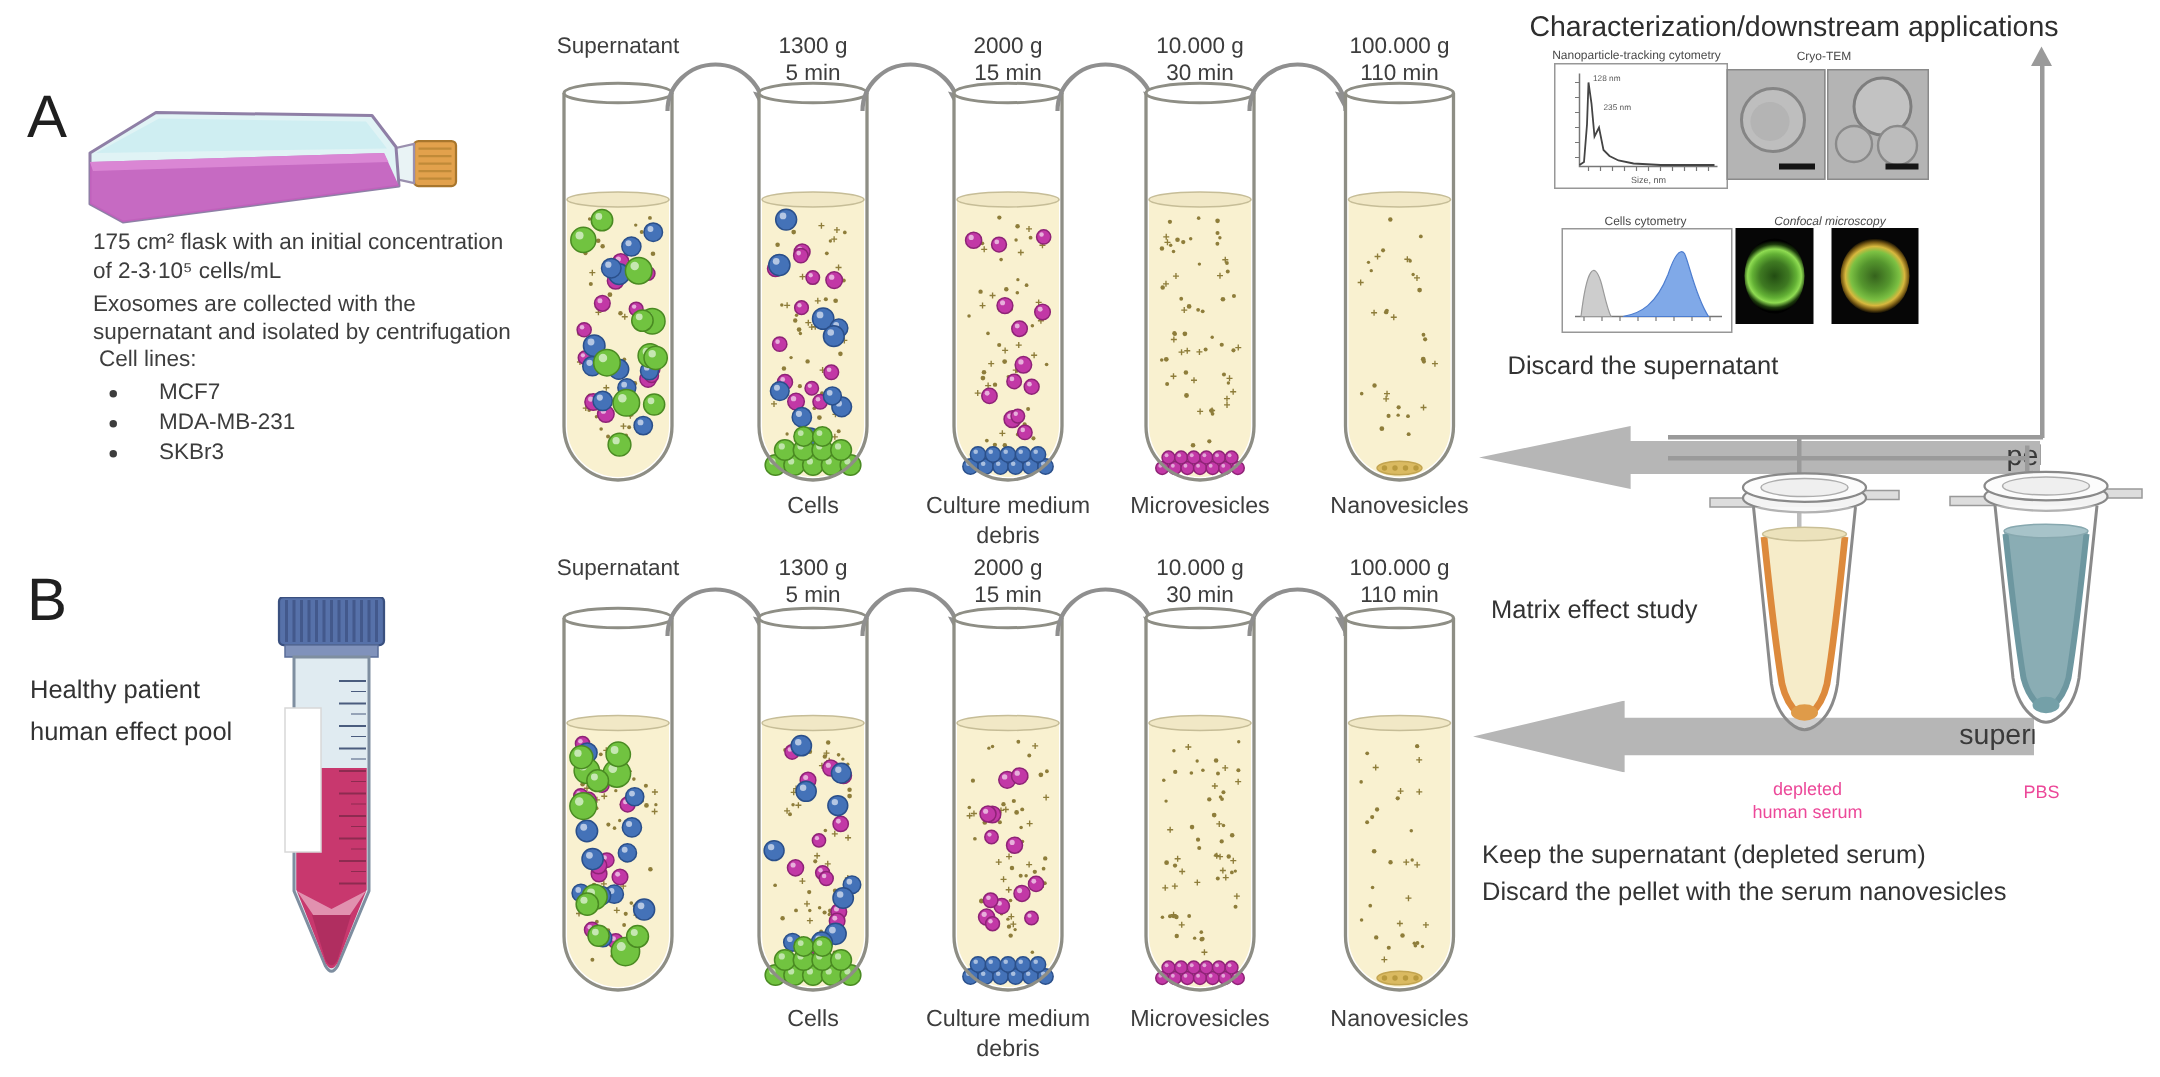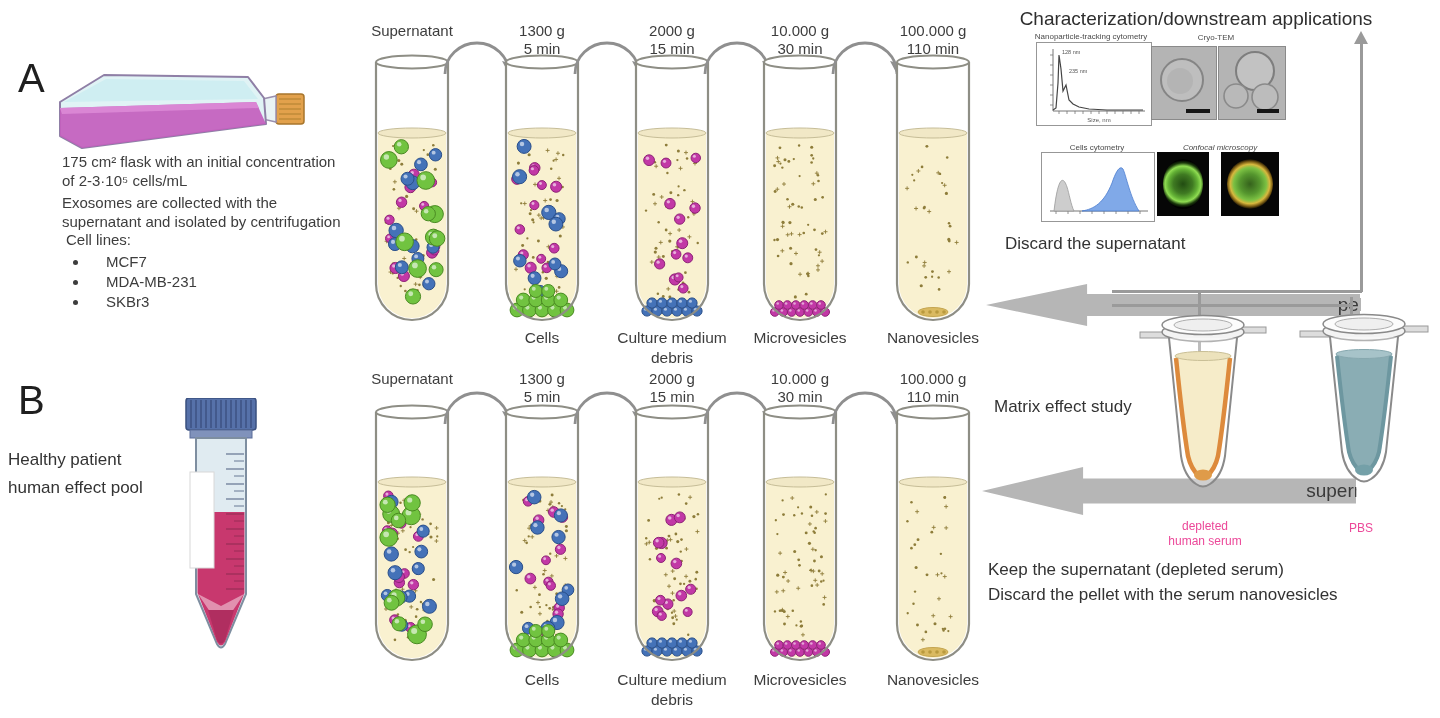--- a/index.html
+++ b/index.html
@@ -55,21 +55,21 @@
     <div class="cap-line">supernatant and isolated by centrifugation</div>
   </div>
   <div class="abs" style="left:66px;top:231px;font-size:15px;color:#3d3d3d;">Cell lines:</div>
   <ul class="cells-list abs" style="left:66px;top:248px;" id="cellLines">
       <li>MCF7</li>
       <li>MDA-MB-231</li>
       <li>SKBr3</li>
     </ul>
 
   <div class="panel-letter" style="left:18px;top:380px;">B</div>
-  <div class="abs" style="left:8px;top:446px;">
+  <div class="abs" style="left:20px;top:446px;">
     <div class="txt" style="position:static;line-height:28px;">Healthy patient</div>
     <div class="txt" style="position:static;line-height:28px;">human effect pool</div>
   </div>
 
   <svg class="abs" style="left:182px;top:398px;" width="78" height="258" viewBox="0 0 78 258">
     <rect x="4" y="0" width="70" height="32" rx="3" fill="#5671a9" stroke="#3a507f" stroke-width="1.5"></rect>
     <path d="M9 2V30M14 2V30M19 2V30M24 2V30M29 2V30M34 2V30M39 2V30M44 2V30M49 2V30M54 2V30M59 2V30M64 2V30M69 2V30" stroke="#43598c" stroke-width="2"></path>
     <rect x="8" y="32" width="62" height="8" fill="#8092bb" stroke="#5a6d99" stroke-width="1"></rect>
     <path d="M14 40 L14 196 L35 246 Q39 253 43 246 L64 196 L64 40 Z" fill="#dbe7ee" fill-opacity="0.85" stroke="#7e8ea0" stroke-width="2"></path>
     <path d="M15.5 114 L15.5 195 L35 244 Q39 251 43 244 L62.5 195 L62.5 114 Z" fill="#c8386e"></path>

